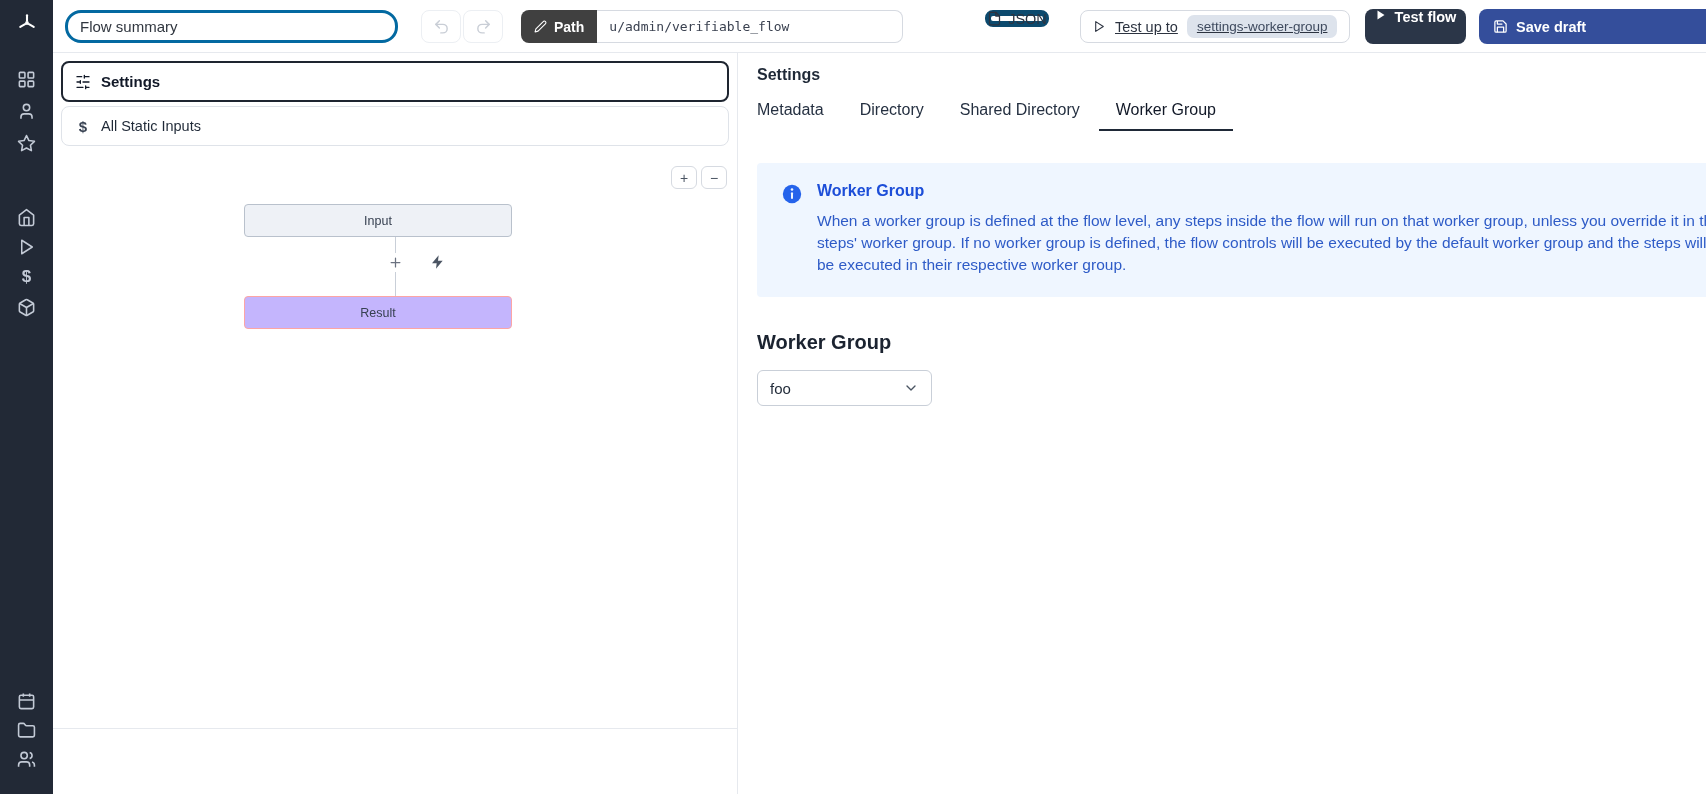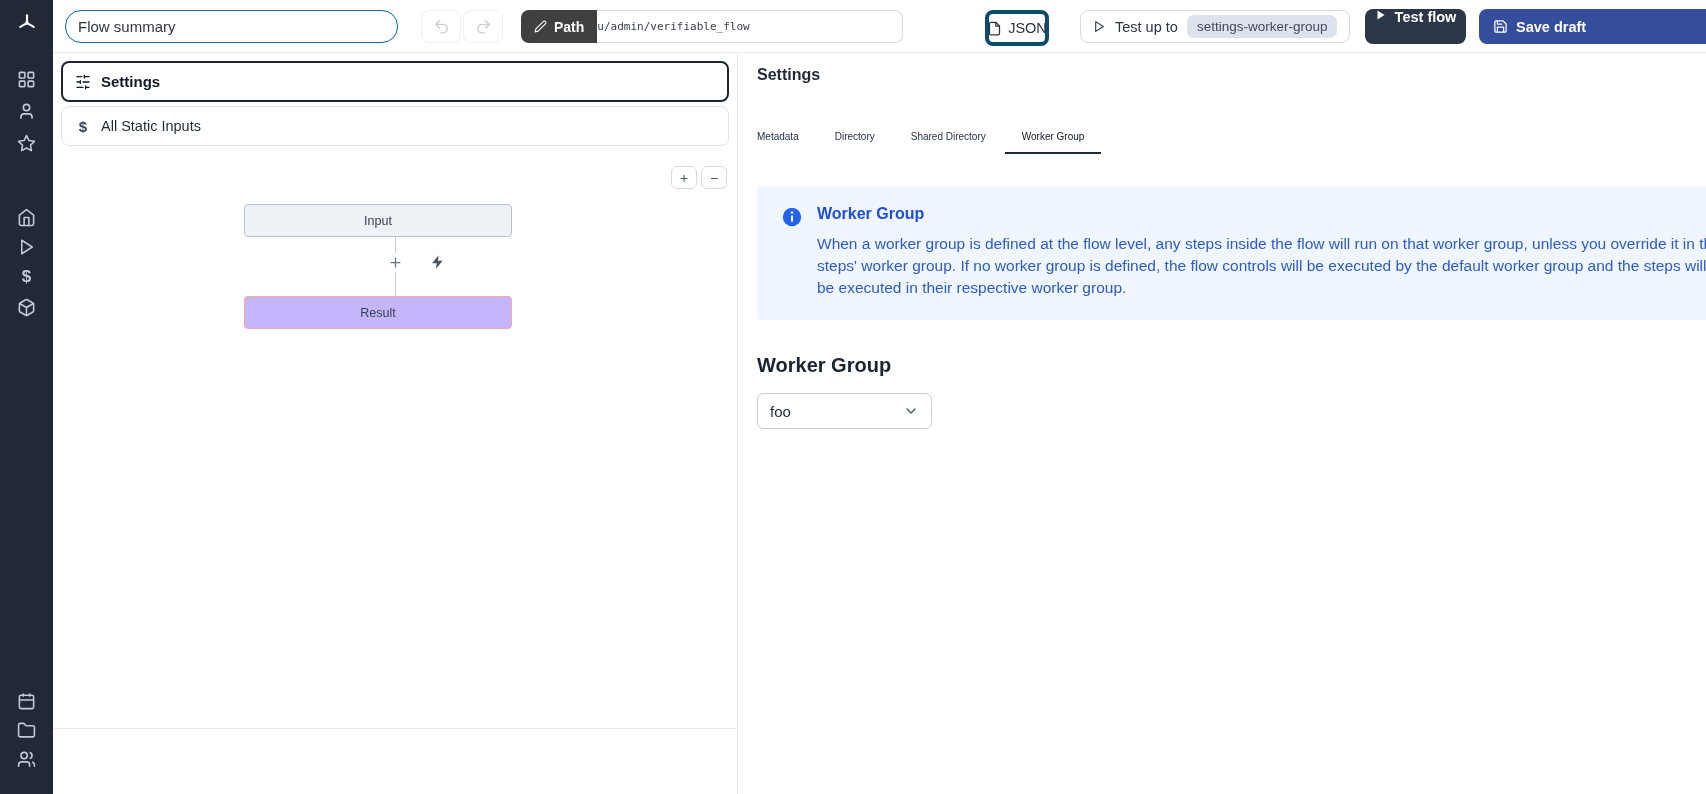--- a/index.html
+++ b/index.html
@@ -14,34 +14,34 @@
   .sb-icon { width:20px; height:20px; color:#c3cad6; display:flex; align-items:center; justify-content:center; cursor:pointer; }
   .sb-g1 .sb-icon { margin:12px 0; }
   .sb-g2 { margin-top:32px; }
   .sb-g2 .sb-icon { margin:10px 0; }
   .sb-g3 { margin-top:auto; }
   .sb-g3 .sb-icon { margin:9px 0; }
   .sb-dollar { font-size:17px; font-weight:700; color:#c3cad6; }
 
   
   .topbar { position:absolute; left:53px; top:0; width:1760px; height:53px; background:#fff; border-bottom:1px solid #e6e9ee; }
-  .summary-input { position:absolute; left:12px; top:10px; width:333px; height:33px; border:1px solid #0369a1; border-radius:16px;
+  .summary-input { position:absolute; left:12px; top:10px; width:333px; height:33px; border:3px solid #0369a1; border-radius:16px;
                    padding:0 12px; font-size:15px; color:#30363f; font-family:"Liberation Sans",sans-serif; outline:none; }
   .ghost-btn { position:absolute; top:10px; width:40px; height:33px; border:1px solid #eceff3; border-radius:8px; background:#fff;
                display:flex; align-items:center; justify-content:center; color:#c9ced6; cursor:pointer; }
   .undo-btn { left:368px; } .redo-btn { left:410px; }
   .path-group { position:absolute; left:468px; top:10px; height:33px; display:flex; }
   .path-seg { background:#404040; color:#fff; border-radius:8px 0 0 8px; padding:0 13px; display:flex; align-items:center; gap:7px;
               font-size:14px; font-weight:600; cursor:pointer; }
-  .path-input { width:306px; height:33px; border:1px solid #d6dae1; border-left:none; border-radius:0 8px 8px 0; padding:0 0;
-                font-family:"DejaVu Sans Mono",monospace; font-size:11px; color:#3a4150; outline:none; }
-  .json-btn { position:absolute; left:932px; top:10px; width:64px; height:36px; border:4px solid #0c4a6e; border-radius:8px; background:#fff;
+  .path-input { width:306px; height:33px; border:1px solid #d6dae1; border-left:none; border-radius:0 8px 8px 0; padding:0 12px;
+                font-family:"DejaVu Sans Mono",monospace; font-size:13px; color:#3a4150; outline:none; }
+  .json-btn { position:absolute; left:932px; top:10px; width:64px; height:17px; border:6px solid #0c4a6e; border-radius:8px; background:#fff;
               display:flex; align-items:center; justify-content:center; gap:6px; font-size:14.5px; color:#2c3340; cursor:pointer; }
   .testup-btn { position:absolute; left:1027px; top:10px; height:33px; border:1px solid #d6dae1; border-radius:8px; background:#fff;
-                display:flex; align-items:center; gap:9px; padding:0 12px; font-size:14.5px; color:#2c3340; cursor:pointer; }
+                display:flex; align-items:center; gap:9px; padding:0 12px; font-size:14.5px; color:#2c3340; cursor:pointer;text-decoration:underline; }
   .badge { background:#dde3ec; color:#3e4a5e; border-radius:7px; padding:4px 10px; font-size:13.5px; font-weight:500; }
   .testflow-btn { position:absolute; left:1312px; top:9px; width:101px; height:35px; border:none; border-radius:8px; background:#2b3648;
                   color:#fff; display:flex; align-items:flex-start; justify-content:center; gap:8px; font-size:14.5px; font-weight:600; cursor:pointer; }
   .save-btn { position:absolute; left:1426px; top:9px; width:300px; height:35px; border:none; border-radius:8px; background:#344e9b;
               color:#fff; display:flex; align-items:center; gap:8px; padding:0 14px; font-size:14.5px; font-weight:600; cursor:pointer; }
 
   
   .flow-panel { position:absolute; left:53px; top:53px; width:685px; height:741px; background:#fff; border-right:1px solid #e6e9ee; }
   .settings-btn { position:absolute; left:8px; top:8px; width:668px; height:41px; border:2px solid #1e2530; border-radius:8px; background:#fff;
                   display:flex; align-items:center; gap:10px; padding:0 12px; font-size:15px; font-weight:600; color:#111827; cursor:pointer; }
@@ -58,21 +58,21 @@
   .node-input { top:54px; background:#eef1f6; border:1px solid #b9c1cc; }
   .node-result { top:146px; background:#c4b5fd; border:1px solid #fca5a5; }
   .add-btn { position:absolute; left:333px; top:103px; width:19px; height:19px; background:#fff; display:flex; align-items:center;
              justify-content:center; color:#6b7280; cursor:pointer; }
   .bolt-btn { position:absolute; left:377px; top:104px; width:17px; height:17px; color:#4b5563; cursor:pointer; }
 
   
   .settings-pane { position:absolute; left:739px; top:53px; width:1041px; height:741px; background:#fff; padding:13px 0 0 18px; }
   .pane-title { font-size:16px; font-weight:700; color:#1f2937; }
   .tabs { display:flex; gap:2px; margin-top:11px; margin-left:-17px; }
-  .tab { padding:6px 17px 10px; font-size:10px; color:#253041; cursor:pointer; border-bottom:2px solid transparent;margin-top:30px; }
+  .tab { padding:6px 17px 10px; font-size:16px; color:#253041; cursor:pointer; border-bottom:2px solid transparent; }
   .tab.active { border-bottom-color:#1f2937; color:#111827; }
   .alert { margin-top:32px; width:988px; background:#eff6ff; border-radius:4px; padding:19px 24px 21px; display:flex; gap:14px; }
   .alert-icon { flex:0 0 auto; margin-top:1px; }
   .alert-title { font-size:16px; font-weight:600; color:#1d4ed8; margin-bottom:10px; }
   .alert-body { font-size:15.5px; line-height:22px; color:#2e5bc7; max-width:905px; }
   .wg-title { margin-top:34px; font-size:20px; font-weight:700; color:#1b2330; }
   .wg-select { margin-top:16px; width:175px; height:36px; border:1px solid #c9cfd8; border-radius:6px; background:#fff;
                display:flex; align-items:center; justify-content:space-between; padding:0 12px; font-size:15px; color:#1f2937; cursor:pointer;gap:43px; }
   .chev { color:#4b5563; }
 </style>

